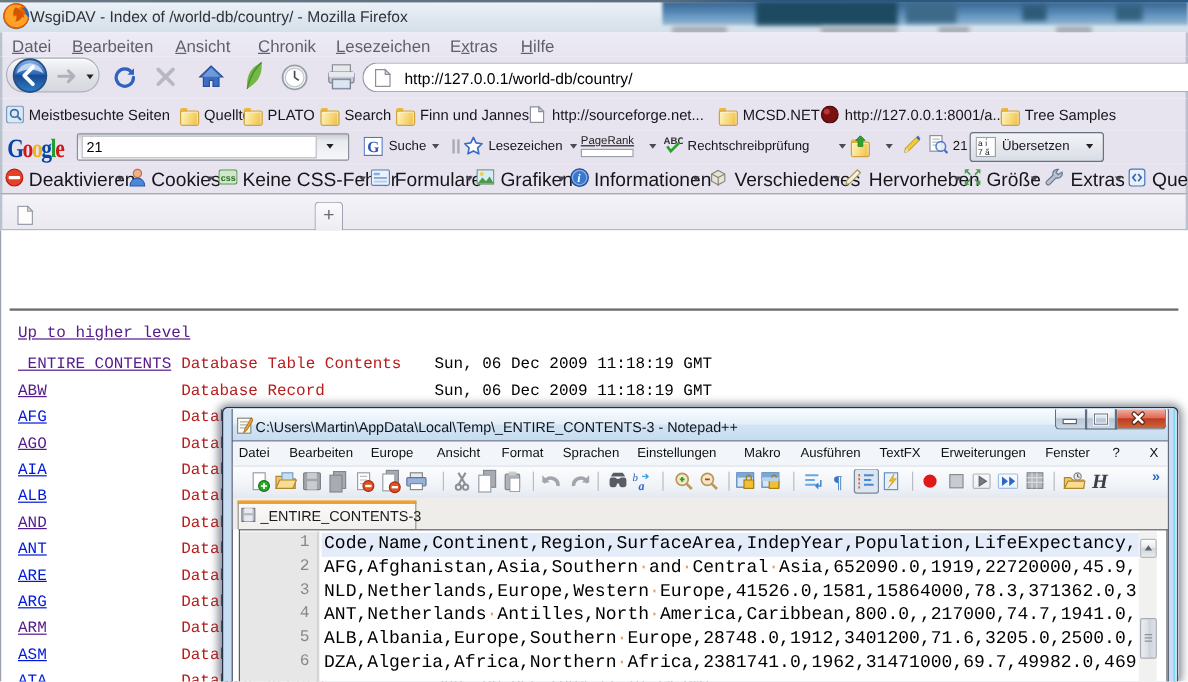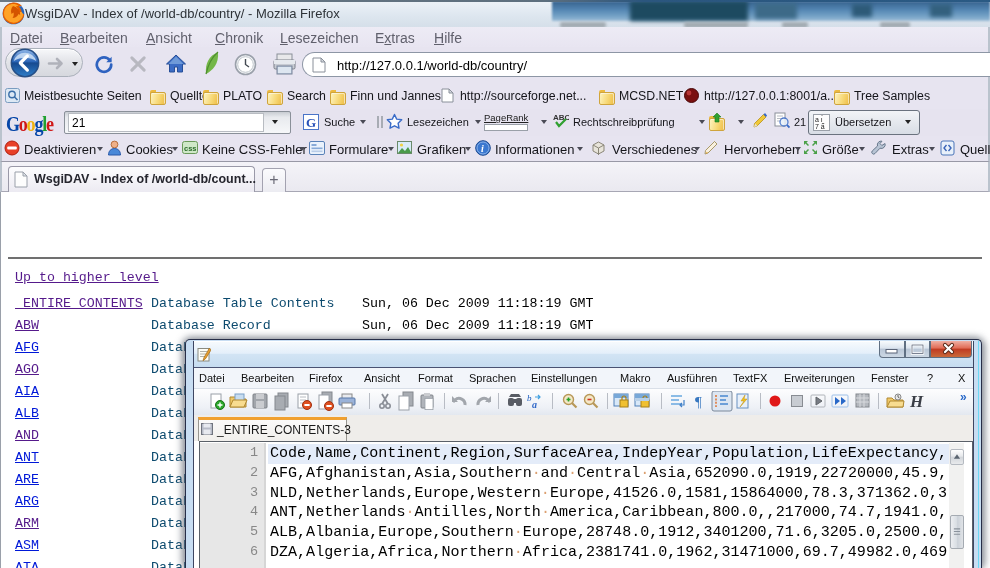--- a/index.html
+++ b/index.html
@@ -14,39 +14,39 @@
 .mi{position:absolute;top:30px;font-size:14px;color:#60606c}
 .mi u{text-decoration:underline}
 #navbar{left:0;top:47px;width:990px;height:35px;background:#e7e4f0;border-left:2px solid #bac3cd;border-right:2px solid #bac3cd}
 #bmbar{left:0;top:82px;width:990px;height:27px;background:#e7e4f0;border-left:2px solid #bac3cd;border-right:2px solid #bac3cd}
 #gbar{left:0;top:109px;width:990px;height:27px;background:#e6e3ef;border-left:2px solid #bac3cd;border-right:2px solid #bac3cd}
 #wdbar{left:0;top:136px;width:990px;height:25px;background:#e7e4f0;border-left:2px solid #bac3cd;border-right:2px solid #bac3cd}
 #urlbar{left:302px;top:52px;width:688px;height:25px;background:#fff;border:1px solid #8d96a5;border-radius:13px 0 0 13px;border-right:none}
 #urltext{left:337px;top:58px;font-size:13px;color:#000}
 .btxt{position:absolute;top:89px;font-size:12.3px;color:#15151a;white-space:nowrap}
 .gtxt{position:absolute;top:116px;font-size:11px;color:#15151a;white-space:nowrap}
-.wtxt{position:absolute;top:142px;font-size:13px;color:#15151a;white-space:nowrap}
+.wtxt{position:absolute;top:142px;font-size:16px;color:#15151a;white-space:nowrap}
 .caret{position:absolute;width:0;height:0;border-left:3.5px solid transparent;border-right:3.5px solid transparent;border-top:4px solid #4a4a55}
 .fold{position:absolute;width:15px;height:12px}
 .fold:before{content:"";position:absolute;left:0;top:0;width:6px;height:4px;background:#ecb93f;border-radius:2px 0 0 0}
 .fold:after{content:"";position:absolute;left:0;top:1.5px;width:14px;height:11px;background:linear-gradient(105deg,#fdf3c0,#f7d876 55%,#eebc45);border:1px solid #cfa43c;border-radius:2px;box-shadow:inset -1px 1px 0 #fff8}
 #tabbar{left:0;top:161px;width:990px;height:31px;background:linear-gradient(#f4f3f8,#eae9f0);border-top:1px solid #9898a6;border-left:2px solid #bac3cd;border-right:2px solid #bac3cd;border-bottom:1px solid #a7a7b4}
 #tab1{left:8px;top:166px;width:247px;height:26px;background:linear-gradient(#fdfdfe,#eceaf2);border:1px solid #9a99a8;border-bottom:none;border-radius:4px 4px 0 0}
 #tab1 .t{position:absolute;left:25px;top:5px;font-size:12.5px;font-weight:bold;color:#26262e;white-space:nowrap}
 #newtab{left:262px;top:168px;width:24px;height:24px;background:linear-gradient(#fbfbfd,#ececf2);border:1px solid #a3a2b0;border-bottom:none;border-radius:4px 4px 0 0;color:#6a6a76;font-size:16px;text-align:center;line-height:22px}
 #content{left:0;top:192px;width:990px;height:376px;background:#fff;border-left:1px solid #9aa0aa}
 #h1{left:12px;top:203px;font-family:"Liberation Serif",serif;font-weight:bold;font-size:32px;color:#000;letter-spacing:0px}
 #hrr{left:8px;top:257px;width:974px;height:1.6px;background:#707070}
 .mono{font-family:"Liberation Mono",monospace;font-size:13.3px;white-space:pre}
 .lk{text-decoration:underline}
 .wd{color:#dca070}
 .vis{color:#551a8b}
 .unv{color:#0018d8}
 .c1{position:absolute;left:15px}
-.c2{position:absolute;left:151px;color:#0c4a6e}
+.c2{position:absolute;left:151px;color:#b91c1c}
 .c3{position:absolute;left:362px;color:#000}
 
 #npshadow{left:185px;top:340px;width:797px;height:228px;border-radius:6px;box-shadow:0 0 7px 3px rgba(70,78,92,.65);background:transparent}
 #npframe{left:185px;top:339px;width:797px;height:229px;background:#c8ddf2;border:1.6px solid #272e48;border-bottom:none;border-radius:5px 5px 0 0}#npinner{left:192.5px;top:341px;width:781px;height:227px;background:#fff;border-left:1.4px solid #3e4662;border-right:1.4px solid #3e4662}#npcyan{left:977.5px;top:341px;width:1.6px;height:227px;background:#6cd8f4}#npdkline{left:194px;top:366.8px;width:779px;height:1.6px;background:#4a5272}
 #nptitle{left:194px;top:342px;width:779px;height:25px;background:linear-gradient(#f6fafd,#e4effa 45%,#d2e4f4 50%,#c6dcf0)}
 #nptext{left:213px;top:349px;font-size:11.9px;color:#101418;white-space:nowrap}
 .npbtn{position:absolute;top:341px;height:17px;border:1px solid #5f6f82;border-top:none}
 #btnmin{left:879px;width:26px;border-radius:0 0 0 4px;background:linear-gradient(#f8fbfd,#dbe4ee 45%,#b9c6d6 50%,#cdd8e4)}
 #btnmax{left:905px;width:25px;background:linear-gradient(#f8fbfd,#dbe4ee 45%,#b9c6d6 50%,#cdd8e4)}
 #btnclose{left:930px;width:42px;border-radius:0 0 4px 0;background:linear-gradient(#f0b0a4,#e06a54 45%,#c03a22 50%,#c96a3a)}
@@ -300,23 +300,20 @@
     </svg>
 <span class="wtxt" style="left:892px">Extras</span>
     <div class="caret" style="left:929px;top:147px"></div>
 <svg class="abs" style="left:940px;top:140px" width="15" height="16" viewBox="0 0 15 16">
       <rect x="1" y="1" width="13" height="14" rx="2" fill="#e8f0fa" stroke="#4a74b8"></rect>
       <path d="M6.5 5L4 8l2.5 3M8.5 5L11 8l-2.5 3" stroke="#3a64b8" stroke-width="1.4" fill="none"></path>
     </svg>
 <span class="wtxt" style="left:960px">Quellte</span>
 
 <div class="abs" id="tabbar"></div>
-<div class="abs" id="tab1">
-      <span class="t">WsgiDAV - Index of /world-db/count...</span>
-    </div>
 <svg class="abs" style="left:14px;top:171px" width="14" height="17" viewBox="0 0 14 17">
       <path d="M1 1h8l4 4v11H1z" fill="#fdfdfd" stroke="#9aa0aa"></path>
       <path d="M9 1l4 4H9z" fill="#e0e4ea" stroke="#9aa0aa"></path>
     </svg>
 <div class="abs" id="newtab">+</div>
 
 <div class="abs" id="content"></div>
 <div class="abs" id="hrr"></div>
 <div class="abs mono" style="left:15px;top:270px"><span class="lk vis">Up to higher level</span></div>
 <div class="abs mono" style="top:296px"><span class="c1 lk vis"> ENTIRE CONTENTS</span><span class="c2">Database Table Contents</span><span class="c3">Sun, 06 Dec 2009 11:18:19 GMT</span></div>
@@ -337,35 +334,36 @@
 <div class="abs" id="npframe"></div>
     <div class="abs" id="npinner"></div>
     <div class="abs" id="npcyan"></div>
 <div class="abs" id="nptitle"></div>
     <div class="abs" id="npdkline"></div>
 <svg class="abs" style="left:197px;top:347px" width="14" height="15" viewBox="0 0 14 15">
       <rect x="1" y="1.5" width="11" height="12.5" fill="#fdfdf6" stroke="#8a8a80"></rect>
       <path d="M3 4.5h7M3 7h7M3 9.5h5" stroke="#b0b0a8" stroke-width="1"></path>
       <path d="M12.5 1L7 10.5l-1 3.2 2.6-2L14 3z" fill="#e8a030" stroke="#a06818" stroke-width=".7"></path>
     </svg>
+<div class="abs" id="nptext">C:\Users\Martin\AppData\Local\Temp\_ENTIRE_CONTENTS-3 - Notepad++</div>
 <div class="npbtn" id="btnmin"></div>
 <div class="npbtn" id="btnmax"></div>
 <div class="npbtn" id="btnclose"></div>
 <svg class="abs" style="left:879px;top:341px" width="93" height="17" viewBox="0 0 93 17">
       <rect x="7" y="8.5" width="11" height="3.5" fill="#fff" stroke="#5a6478" stroke-width="1"></rect>
       <rect x="33" y="4" width="11" height="8.5" fill="none" stroke="#fff" stroke-width="2.4"></rect>
       <rect x="33" y="4" width="11" height="8.5" fill="none" stroke="#5a6478" stroke-width="0.8"></rect>
       <path d="M66 4l7 7M73 4l-7 7" stroke="#5c2a1a" stroke-width="4.2" stroke-linecap="round"></path>
       <path d="M66 4l7 7M73 4l-7 7" stroke="#fff" stroke-width="2.2" stroke-linecap="round"></path>
     </svg>
 
 <div class="abs" id="npmenu"></div>
 <span class="nm" style="left:199px">Datei</span>
     <span class="nm" style="left:241px">Bearbeiten</span>
-    <span class="nm" style="left:309px">Firefox</span>
+    <span class="nm" style="left:309px">Europe</span>
     <span class="nm" style="left:364px">Ansicht</span>
     <span class="nm" style="left:418px">Format</span>
     <span class="nm" style="left:469px">Sprachen</span>
     <span class="nm" style="left:531px">Einstellungen</span>
     <span class="nm" style="left:620px">Makro</span>
     <span class="nm" style="left:667px">Ausführen</span>
     <span class="nm" style="left:733px">TextFX</span>
     <span class="nm" style="left:784px">Erweiterungen</span>
     <span class="nm" style="left:871px">Fenster</span>
     <span class="nm" style="left:927px">?</span>

